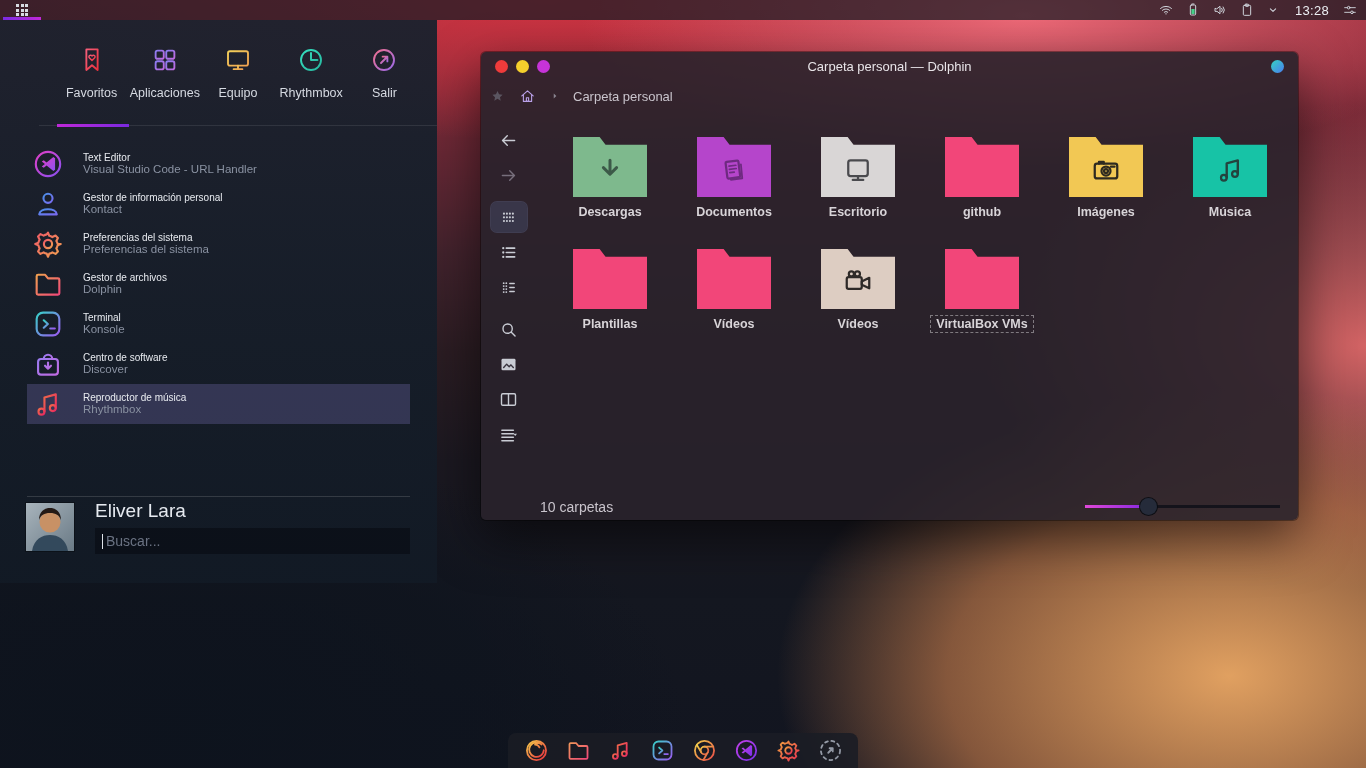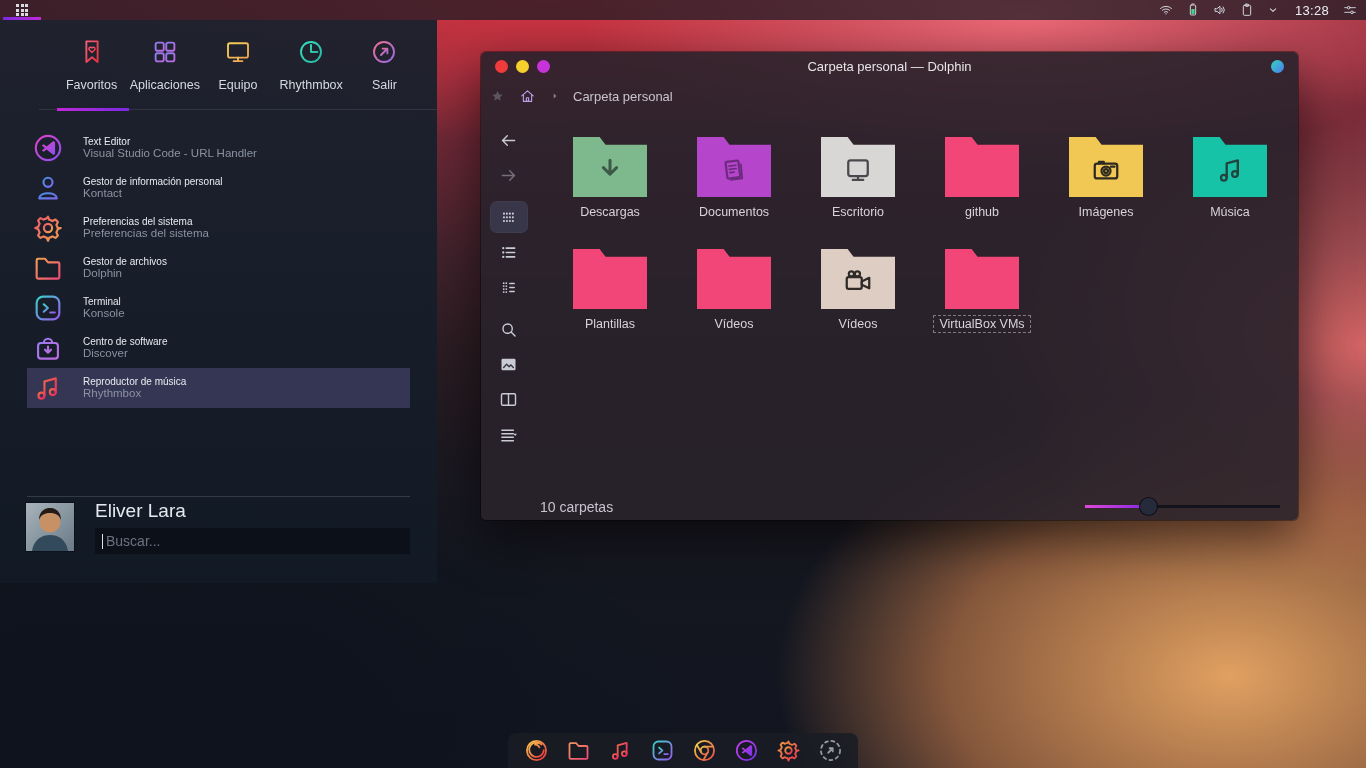--- a/index.html
+++ b/index.html
@@ -30,21 +30,21 @@
     background:linear-gradient(90deg,#7a2ae0,#c028d8); }
   .tray { margin-left:auto; display:flex; align-items:center; gap:11px; padding-right:8px;
     color:#cfd3da; }
   .tray .ticon { width:16px; height:16px; display:flex; align-items:center; }
   .tray .clock { font-size:13px; color:#eceef2; letter-spacing:.3px; margin:0 2px; }
 
   
   .launcher { position:absolute; left:0; top:20px; width:437px; height:563px;
     background:linear-gradient(180deg, rgba(24,33,45,.94), rgba(18,26,37,.94));
     z-index:30; color:#dfe3ea; }
-  .tabs { height:90px; display:flex; justify-content:space-between; padding:0 16px;
+  .tabs { height:106px; display:flex; justify-content:space-between; padding:0 16px;
     border-bottom:1px solid rgba(255,255,255,.09);margin-left:39px; }
   .tab { position:relative; width:80px; display:flex; flex-direction:column;
     align-items:center; justify-content:center; gap:7px; cursor:pointer; }
   .tab .tlabel { font-size:12.5px; color:#d6dae2; }
   .tab.active::after { content:""; position:absolute; left:2px; bottom:-2px; width:72px;
     height:3px; background:linear-gradient(90deg,#c028d8,#7a2ae0); }
   .favs { margin-top:18px; }
   .fav { display:flex; align-items:center; height:40px; margin:0 27px; padding-left:3px;
     cursor:pointer; }
   .fav.hl { background:rgba(118,108,176,.32); }
@@ -74,21 +74,21 @@
   .tl { width:13px; height:13px; border-radius:50%; margin-right:8px; cursor:pointer; }
   .wtitle { position:absolute; left:0; right:0; text-align:center; font-size:13px;
     color:#e8e4e8; pointer-events:none; }
   .menu-circle { margin-left:auto; width:13px; height:13px; border-radius:50%;
     background:linear-gradient(135deg,#35d4c0,#4a7cf0); cursor:pointer; }
   .crumbrow { height:32px; display:flex; align-items:center; padding-left:8px; gap:12px; }
   .crumb-star { color:#5a5560; display:flex; }
   .crumb-home { display:flex; cursor:pointer; }
   .crumb-sep { color:#8a8590; display:flex; }
   .crumb-loc { font-size:13px; color:#c9c4cc; cursor:pointer; }
-  .winbody { flex:1; display:flex; }
+  .winbody { flex:1; display:flex;font-weight:bold; }
   .sidetools { width:55px; display:flex; flex-direction:column; align-items:center;
     padding-top:8px; color:#c9ccd4; }
   .tbtn { width:36px; height:30px; display:flex; align-items:center; justify-content:center;
     border-radius:6px; cursor:pointer; }
   .tbtn.dim { color:#776f7c; }
   .tbtn.active { background:rgba(104,134,194,.2); box-shadow:0 0 0 1px rgba(130,160,220,.22); }
   .files { flex:1; position:relative; padding:25px 0 0 12px; display:flex; flex-wrap:wrap;
     align-content:flex-start; }
   .fcell { width:124px; height:112px; display:flex; flex-direction:column;
     align-items:center; cursor:pointer; }

